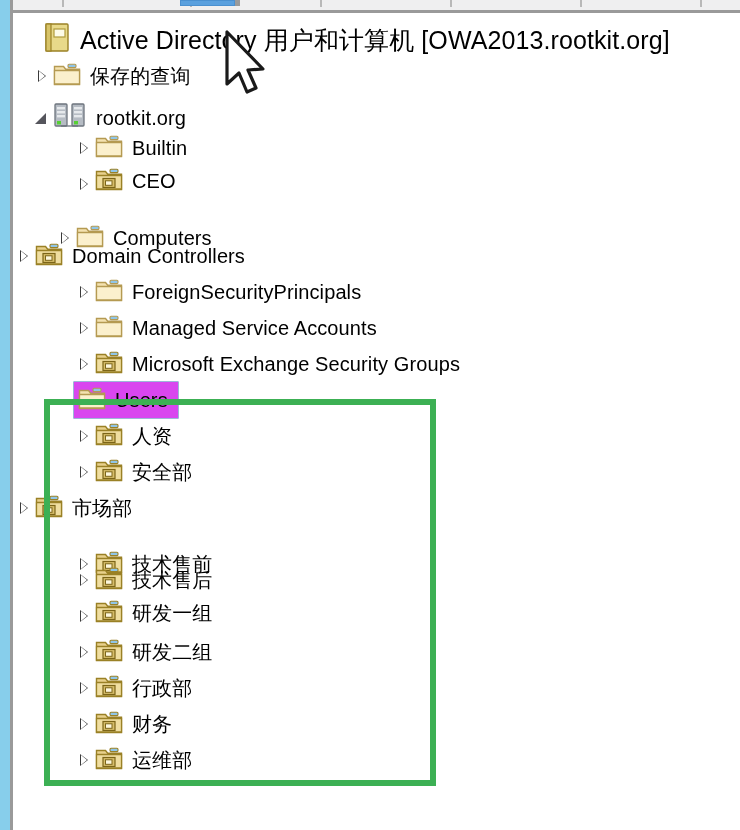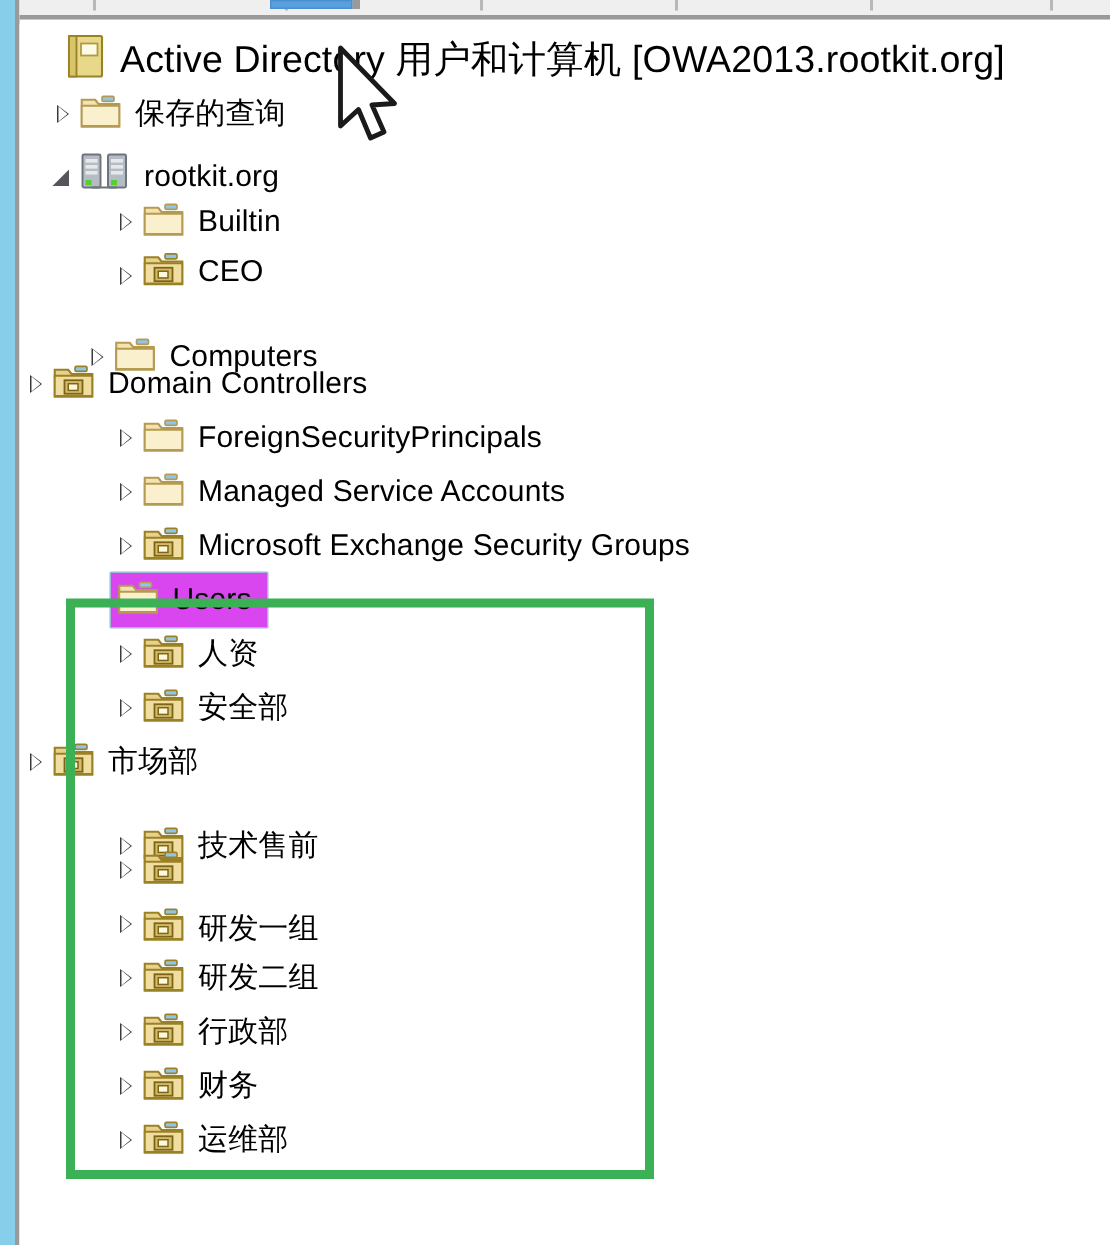--- a/index.html
+++ b/index.html
@@ -368,24 +368,25 @@
       <div class="row" id="" style="top: 546px; padding-left: 60px;">
         <div style="display: flex; align-items: center;">
           <span class="expander collapsed"></span>
           <span class="icon"><svg width="28" height="26" viewBox="0 0 28 26">
               <path d="M1.5 5.5 h9 l2.2 2.8 h13.8 v15.2 h-25 Z" fill="#e8d18c" stroke="#9a8126" stroke-width="1.4"></path>
               <rect x="15" y="3.2" width="8" height="3.4" rx="1" fill="#8fc5e8" stroke="#9a8126" stroke-width="1.1"></rect>
               <path d="M1.5 9.5 h25 v13.5 h-25 Z" fill="#f0dea0" stroke="#9a8126" stroke-width="1.3"></path>
               <rect x="8" y="12.5" width="12" height="9" fill="#d6bd6a" stroke="#7c6518" stroke-width="1.2"></rect>
               <rect x="10.5" y="14.8" width="6.5" height="4.5" fill="#fdf7dc" stroke="#7c6518" stroke-width="1"></rect>
             </svg></span>
+          <span class="label">技术售后</span>
         </div>
       </div>
       <div class="row" id="" style="top: 582px; padding-left: 60px;">
-        <div style="display: flex; align-items: flex-end;">
+        <div style="display: flex; align-items: flex-start;">
           <span class="expander collapsed"></span>
           <span class="icon"><svg width="28" height="26" viewBox="0 0 28 26">
               <path d="M1.5 5.5 h9 l2.2 2.8 h13.8 v15.2 h-25 Z" fill="#e8d18c" stroke="#9a8126" stroke-width="1.4"></path>
               <rect x="15" y="3.2" width="8" height="3.4" rx="1" fill="#8fc5e8" stroke="#9a8126" stroke-width="1.1"></rect>
               <path d="M1.5 9.5 h25 v13.5 h-25 Z" fill="#f0dea0" stroke="#9a8126" stroke-width="1.3"></path>
               <rect x="8" y="12.5" width="12" height="9" fill="#d6bd6a" stroke="#7c6518" stroke-width="1.2"></rect>
               <rect x="10.5" y="14.8" width="6.5" height="4.5" fill="#fdf7dc" stroke="#7c6518" stroke-width="1"></rect>
             </svg></span>
           <span class="label">研发一组</span>
         </div>

